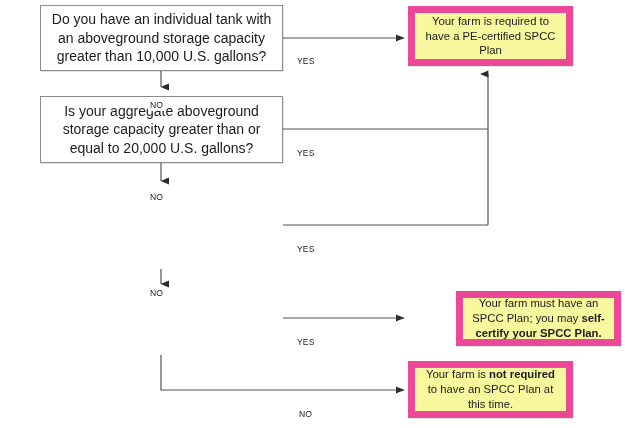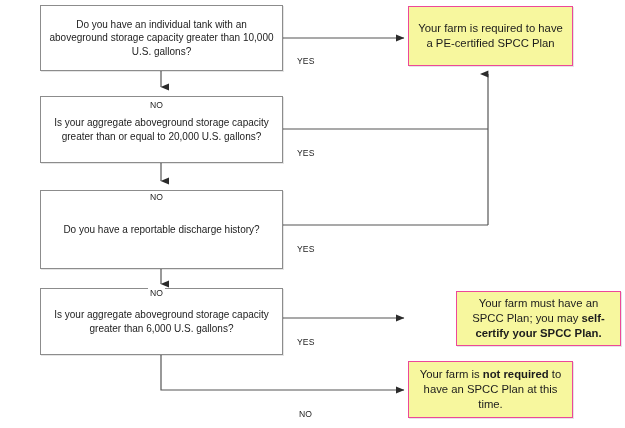--- a/index.html
+++ b/index.html
@@ -31,27 +31,27 @@
     display: flex;
     align-items: center;
     justify-content: center;
     text-align: center;
     line-height: 1.32;
   }
   .question-node {
     background: #ffffff;
     border: 1px solid #8c8c8c;
     color: #1c1c1c;
-    font-size: 10px;
+    font-size: 14px;
     padding: 4px 8px;
     box-shadow: 1px 1px 0 rgba(0,0,0,0.10);
   }
   .outcome-node {
     background: #f7f79e;
-    border: 1px solid #ec4899;
+    border: 7px solid #ec4899;
     color: #1c1c1c;
     font-size: 11.3px;
     padding: 4px 9px;
     box-shadow: 1px 1px 0 rgba(0,0,0,0.10);
   }
   .node-text {
     display: block;
     width: 100%;
   }
   .node-text b {
@@ -117,27 +117,21 @@
   </svg>
 
   <div class="node question-node" style="left:40px; top:5px; width:243px; height:66px;">
     <span class="node-text">Do you have an individual tank with an aboveground storage capacity greater than 10,000 U.S. gallons?</span>
   </div>
 
   <div class="node question-node" style="left:40px; top:96px; width:243px; height:67px;">
     <span class="node-text">Is your aggregate aboveground storage capacity greater than or equal to 20,000 U.S. gallons?</span>
   </div>
 
-  <div class="node question-node" style="left:40px; top:190px; width:243px; height:79px;">
-    <span class="node-text">Do you have a reportable discharge history?</span>
-  </div>
 
-  <div class="node question-node" style="left:40px; top:288px; width:243px; height:67px;">
-    <span class="node-text">Is your aggregate aboveground storage capacity greater than 6,000 U.S. gallons?</span>
-  </div>
 
   <div class="node outcome-node" style="left:408px; top:6px; width:165px; height:60px;">
     <span class="node-text rich">Your farm is required to have a PE-certified SPCC Plan</span>
   </div>
 
   <div class="node outcome-node" style="left:408px; top:291px; width:165px; height:55px;margin-left:48px;">
     <span class="node-text rich">Your farm must have an SPCC Plan; you may <b>self-certify your SPCC Plan.</b></span>
   </div>
 
   <div class="node outcome-node" style="left:408px; top:361px; width:165px; height:57px;">

